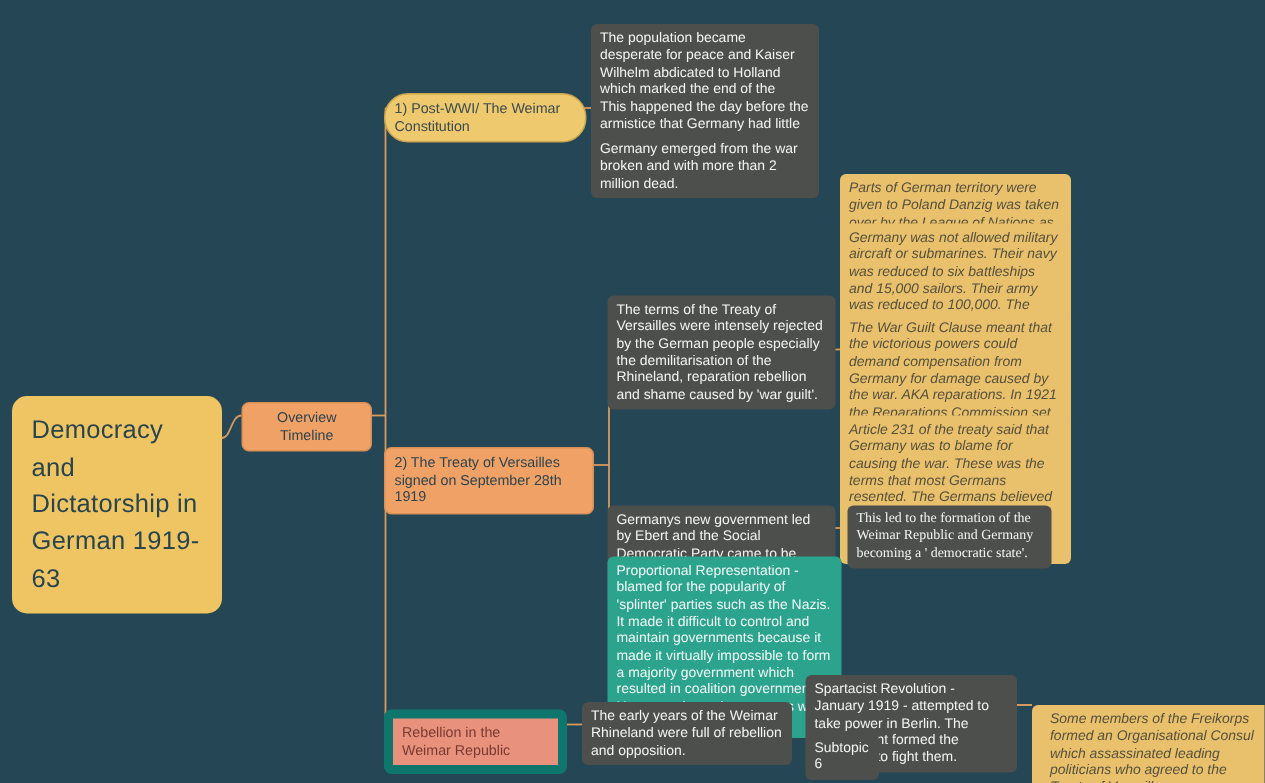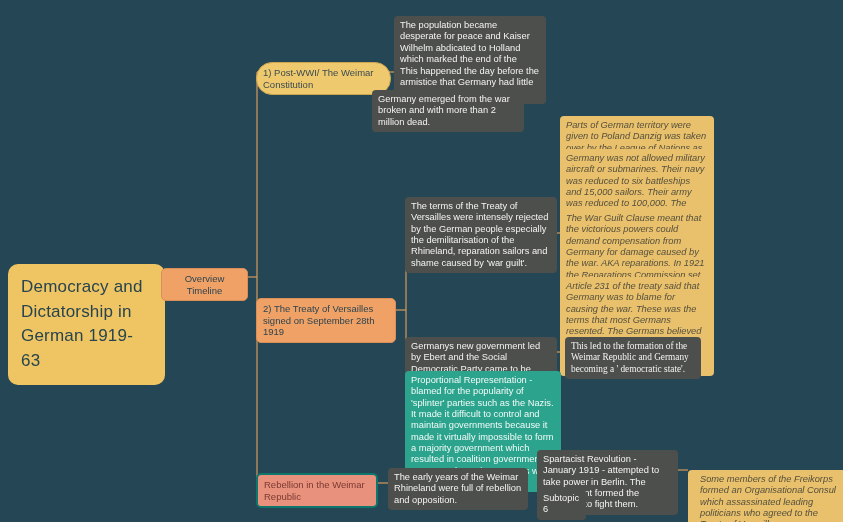--- a/index.html
+++ b/index.html
@@ -48,21 +48,21 @@
     color:#3c4b4f;
     border:1px solid #caa44f;
     font-size:9.5px;
     padding:4px 6px;
   }
 
   
   .salmon{
     background:#e8917c;
     color:#7a3a33;
-    border:2px solid #0f766e;
+    border:6px solid #0f766e;
     font-size:9.5px;
     padding:4px 6px;
   }
 
   
   .grey{
     background:#4d4f4c;
     color:#f4f4f2;
     font-size:9.3px;
     padding:4px 6px;
@@ -134,33 +134,33 @@
 
       <path d="M528,483 L538,483"></path>
       <path d="M538,470 L538,497"></path>
       <path d="M538,470 L548,470"></path>
       <path d="M538,497 L548,497"></path>
 
       <path d="M678,470 L688,470"></path>
     </g>
   </svg>
 
-  <div class="node root" style="left:8px;top:264px;width:157px;">Democracy and Dictatorship in German 1919-63</div>
+  <div class="node root" style="left:8px;top:264px;width:140px;">Democracy and Dictatorship in German 1919-63</div>
 
   <div class="node orange" style="left:161px;top:268px;width:87px;text-align:center;">Overview Timeline</div>
 
   <div class="node yellowpill" style="left:256px;top:62px;width:135px;border-radius:16px;">1) Post-WWI/ The Weimar Constitution</div>
 
   <div class="node grey" style="left:394px;top:16px;width:152px;">The population became desperate for peace and Kaiser Wilhelm abdicated to Holland which marked the end of the German absolute monarchy.</div>
   <div class="node grey" style="left:394px;top:62px;width:152px;">This happened the day before the armistice that Germany had little choice but to sign.</div>
-  <div class="node grey" style="left:372px;top:90px;width:152px;">Germany emerged from the war broken and with more than 2 million dead.</div>
+  <div class="node grey" style="left:394px;top:90px;width:152px;">Germany emerged from the war broken and with more than 2 million dead.</div>
 
   <div class="node orange" style="left:256px;top:298px;width:140px;">2) The Treaty of Versailles signed on September 28th 1919</div>
 
-  <div class="node grey" style="left:405px;top:197px;width:152px;">The terms of the Treaty of Versailles were intensely rejected by the German people especially the demilitarisation of the Rhineland, reparation sailors and shame caused by 'war guilt'.</div>
+  <div class="node grey" style="left:405px;top:197px;width:152px;">The terms of the Treaty of Versailles were intensely rejected by the German people especially the demilitarisation of the Rhineland, reparation rebellion and shame caused by 'war guilt'.</div>
 
   <div class="node yellownote" style="left:560px;top:116px;width:154px;">Parts of German territory were given to Poland Danzig was taken over by the League of Nations as a free city. Germany also lost all of its overseas colonies.</div>
   <div class="node yellownote" style="left:560px;top:149px;width:154px;">Germany was not allowed military aircraft or submarines. Their navy was reduced to six battleships and 15,000 sailors. Their army was reduced to 100,000. The Rhineland area was demilitarised, and allied troops occupied the area for 15 years.</div>
   <div class="node yellownote" style="left:560px;top:209px;width:154px;">The War Guilt Clause meant that the victorious powers could demand compensation from Germany for damage caused by the war. AKA reparations. In 1921 the Reparations Commission set the sum at £6.6 million, which had to be paid in annual installments.</div>
   <div class="node yellownote" style="left:560px;top:277px;width:154px;">Article 231 of the treaty said that Germany was to blame for causing the war. These was the terms that most Germans resented. The Germans believed that other countries had caused the war and that Germany had gone only in self-defence.</div>
 
   <div class="node grey" style="left:405px;top:337px;width:152px;">Germanys new government led by Ebert and the Social Democratic Party came to be referred as the 'November Criminals'</div>
   <div class="node grey" style="left:565px;top:337px;width:136px;font-family:Liberation Serif, serif;">This led to the formation of the Weimar Republic and Germany becoming a ' democratic state'.</div>
 
   <div class="node teal" style="left:405px;top:371px;width:156px;">Proportional Representation - blamed for the popularity of 'splinter' parties such as the Nazis. It made it difficult to control and maintain governments because it made it virtually impossible to form a majority government which resulted in coalition governments. However, the voting systems were successfully democratic.</div>

